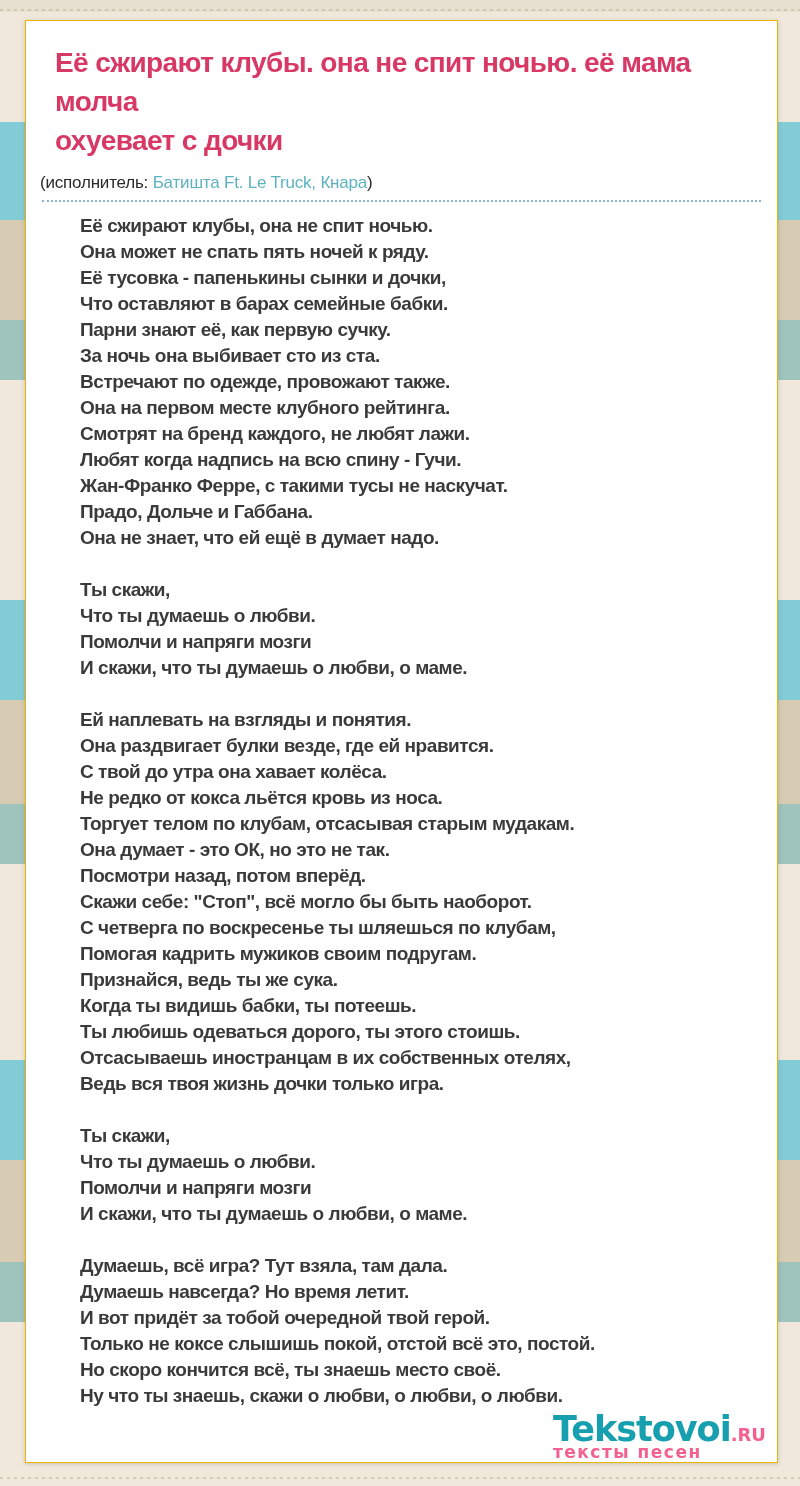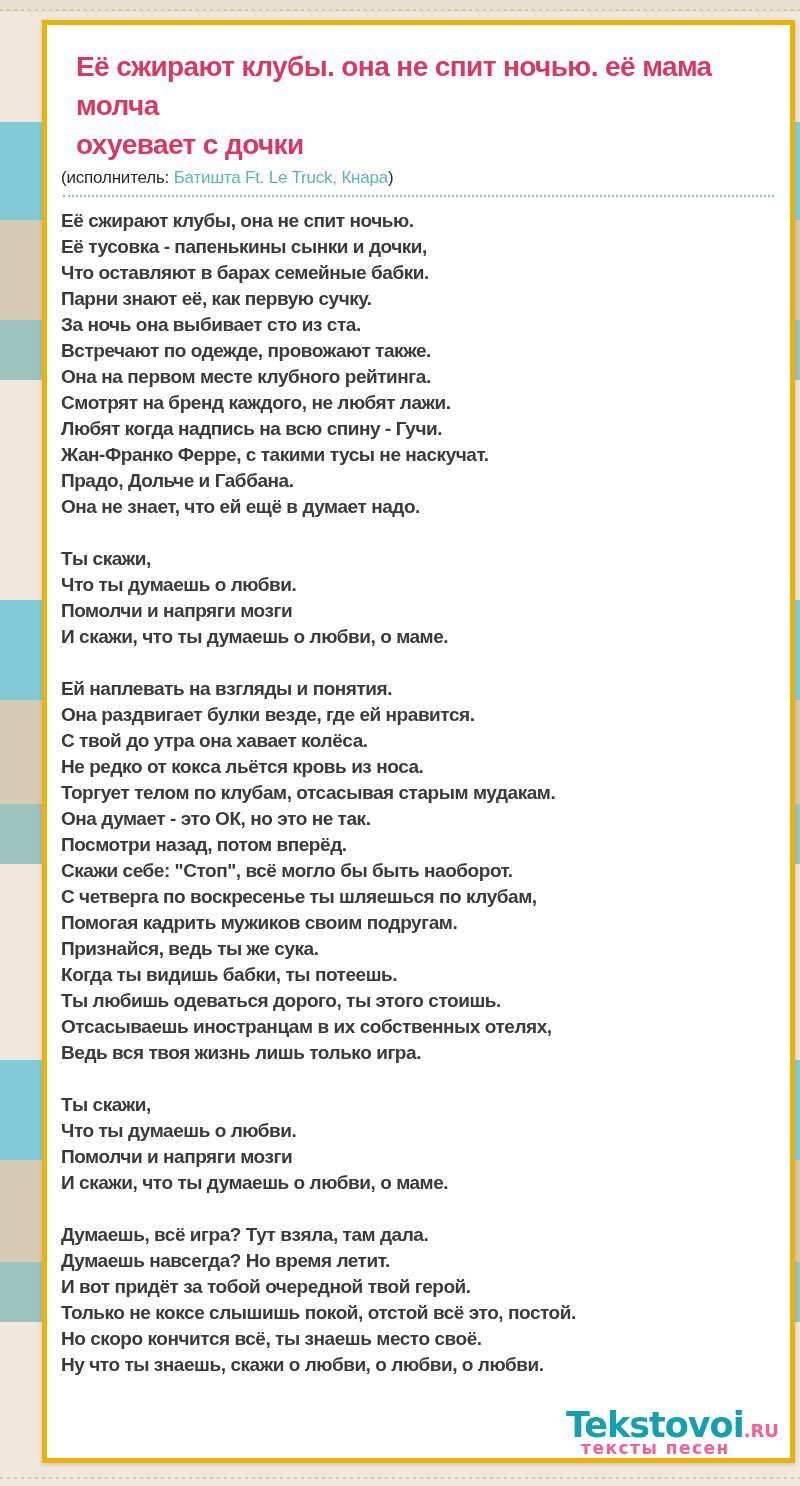--- a/index.html
+++ b/index.html
@@ -38,52 +38,52 @@
     position:relative;
   }
   .bg-dots{
     position:absolute;left:0;width:800px;height:2px;
     background:repeating-linear-gradient(90deg,#c9bda2 0 3px,transparent 3px 7px);
     opacity:.7;
   }
   .bg-dots.top{top:9px;}
   .bg-dots.bottom{top:1477px;}
   .card{
-    position:absolute;left:42px;top:20px;width:753px;height:1443px;
+    position:absolute;left:25px;top:20px;width:753px;height:1443px;
     background:var(--card-bg);
-    border:5px solid #eab308;
+    border:1px solid #eab308;
     box-shadow:0 1px 4px rgba(90,80,60,.25);
     padding:22px 14px 0 14px;
   }
   h1.page-title{
     color:var(--title-pink);
     font-size:28px;line-height:39px;font-weight:bold;
     letter-spacing:-0.6px;
     padding-left:15px;
   }
   .artist-line{
     font-size:17px;line-height:22px;color:#2a2a2a;
-    padding-left:0;margin-top:3px;letter-spacing:-0.2px;
+    padding-left:0;margin-top:12px;letter-spacing:-0.2px;
   }
   .artist-line a{color:var(--artist-link);text-decoration:none;cursor:pointer;}
   .separator{
     border:0;border-bottom:2px dotted var(--separator);
     margin:6px 2px 0 2px;height:0;
   }
   .lyrics{
     margin-top:11px;
     font-size:19px;line-height:26px;font-weight:bold;
     letter-spacing:-0.45px;
     color:var(--lyrics-text);
   }
-  .stanza{margin-bottom:26px;}
+  .stanza{margin-bottom:26px;margin-left:40px;}
   .stanza:last-child{margin-bottom:0;}
   .logo{
     position:absolute;right:11px;bottom:1px;
-    text-align:center;cursor:pointer;
+    text-align:left;cursor:pointer;
     font-family:"DejaVu Sans",sans-serif;
     line-height:1;
   }
   .logo .brand{
     color:var(--logo-teal);font-size:35px;font-weight:bold;letter-spacing:-1px;
   }
   .logo .tld{
     color:var(--logo-pink);font-size:18px;font-weight:bold;letter-spacing:0;
   }
   .logo .tagline{
@@ -106,20 +106,21 @@
 
   <div class="artist-line">
     <span>(исполнитель: </span><a>Батишта Ft. Le Truck, Кнара</a><span>)</span>
   </div>
 
   <hr class="separator">
 
   <div class="lyrics">
       <div class="stanza">
         <div class="line">Её сжирают клубы, она не спит ночью.</div>
+        <div class="line">Она может не спать пять ночей к ряду.</div>
         <div class="line">Её тусовка - папенькины сынки и дочки,</div>
         <div class="line">Что оставляют в барах семейные бабки.</div>
         <div class="line">Парни знают её, как первую сучку.</div>
         <div class="line">За ночь она выбивает сто из ста.</div>
         <div class="line">Встречают по одежде, провожают также.</div>
         <div class="line">Она на первом месте клубного рейтинга.</div>
         <div class="line">Смотрят на бренд каждого, не любят лажи.</div>
         <div class="line">Любят когда надпись на всю спину - Гучи.</div>
         <div class="line">Жан-Франко Ферре, с такими тусы не наскучат.</div>
         <div class="line">Прадо, Дольче и Габбана.</div>
@@ -139,21 +140,21 @@
         <div class="line">Торгует телом по клубам, отсасывая старым мудакам.</div>
         <div class="line">Она думает - это ОК, но это не так.</div>
         <div class="line">Посмотри назад, потом вперёд.</div>
         <div class="line">Скажи себе: "Стоп", всё могло бы быть наоборот.</div>
         <div class="line">С четверга по воскресенье ты шляешься по клубам,</div>
         <div class="line">Помогая кадрить мужиков своим подругам.</div>
         <div class="line">Признайся, ведь ты же сука.</div>
         <div class="line">Когда ты видишь бабки, ты потеешь.</div>
         <div class="line">Ты любишь одеваться дорого, ты этого стоишь.</div>
         <div class="line">Отсасываешь иностранцам в их собственных отелях,</div>
-        <div class="line">Ведь вся твоя жизнь лишь только игра.</div>
+        <div class="line">Ведь вся твоя жизнь дочки только игра.</div>
       </div>
       <div class="stanza">
         <div class="line">Ты скажи,</div>
         <div class="line">Что ты думаешь о любви.</div>
         <div class="line">Помолчи и напряги мозги</div>
         <div class="line">И скажи, что ты думаешь о любви, о маме.</div>
       </div>
       <div class="stanza">
         <div class="line">Думаешь, всё игра? Тут взяла, там дала.</div>
         <div class="line">Думаешь навсегда? Но время летит.</div>

